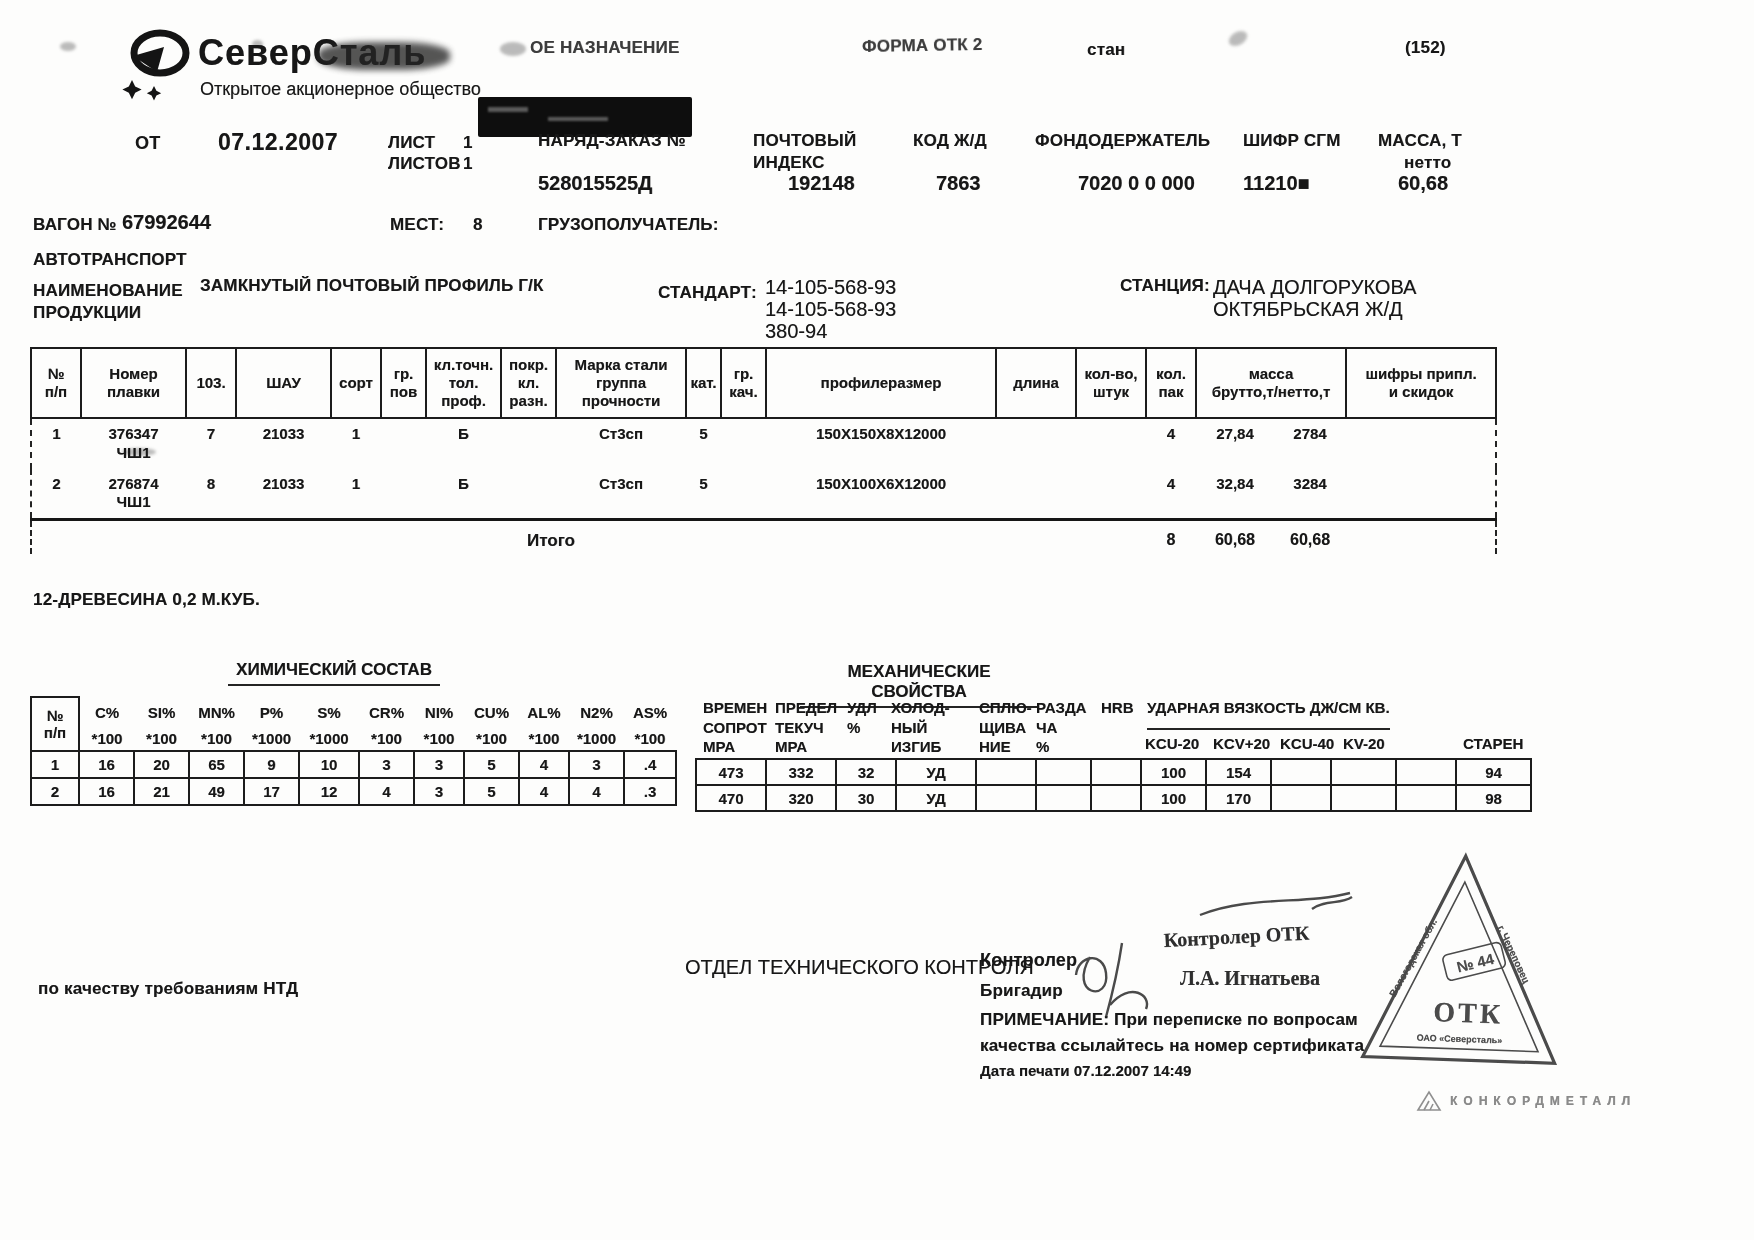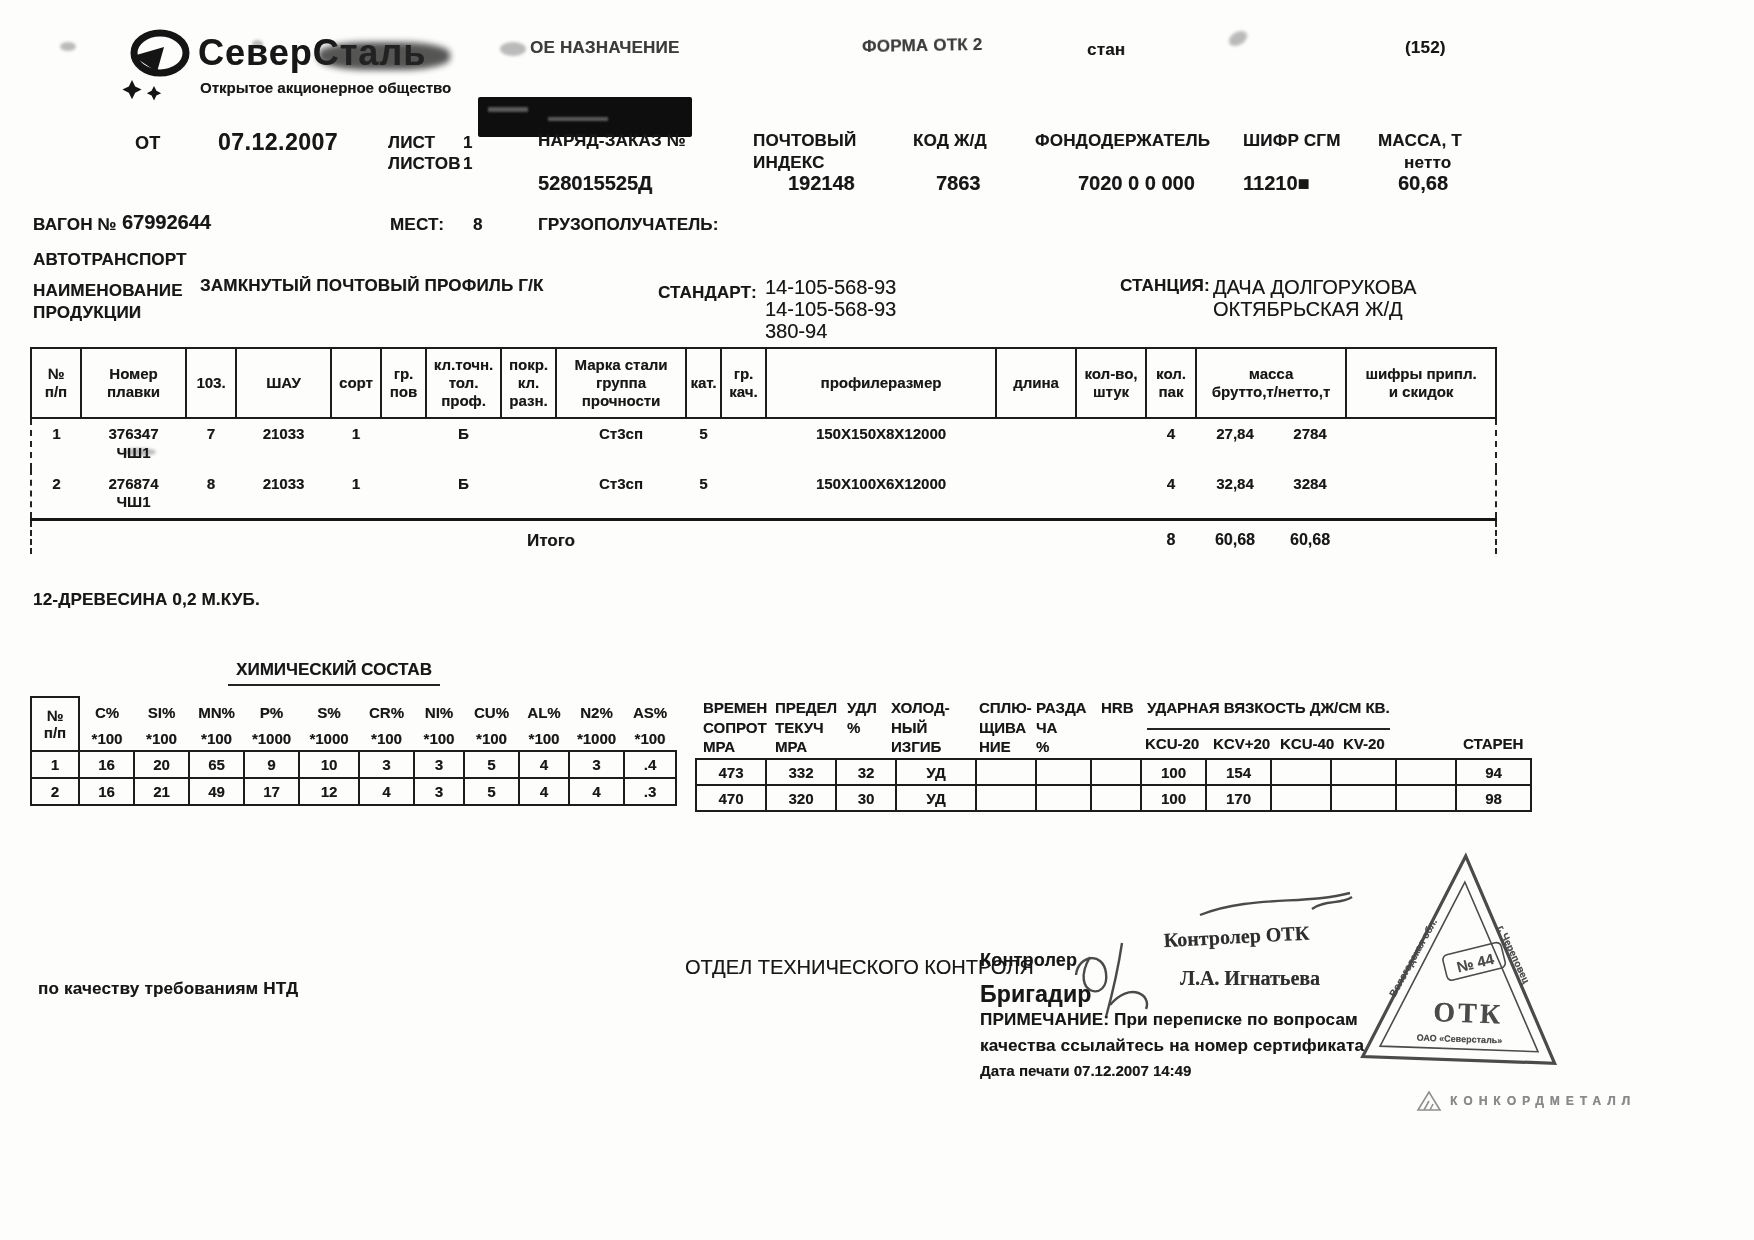--- a/index.html
+++ b/index.html
@@ -62,21 +62,21 @@
   <div class="abs lb" style="left:1405px;top:38px">(152)</div>
 
   <svg class="abs" style="left:118px;top:26px" width="80" height="76" viewBox="0 0 80 76">
     <ellipse cx="42" cy="27" rx="26" ry="20" fill="none" stroke="#141414" stroke-width="7"></ellipse>
     <path d="M15 30 L46 21 L39 46 Z" fill="#141414"></path>
     <path d="M14 54 l3.2 6.4 6.4 3.2 -6.4 3.2 -3.2 6.4 -3.2 -6.4 -6.4 -3.2 6.4 -3.2 Z" fill="#141414"></path>
     <path d="M36 60 l2.4 4.8 4.8 2.4 -4.8 2.4 -2.4 4.8 -2.4 -4.8 -4.8 -2.4 4.8 -2.4 Z" fill="#141414"></path>
   </svg>
   <div class="abs" style="left:198px;top:32px;font-weight:800;font-size:36px;letter-spacing:1px">СеверСталь</div>
   <div class="smudge" style="left:318px;top:42px;width:132px;height:28px"></div>
-  <div class="abs" style="left:200px;top:79px;font-weight:700;font-size:15px">Открытое акционерное общество</div>
+  <div class="abs" style="left:200px;top:79px;font-weight:400;font-size:18px">Открытое акционерное общество</div>
 
   <div class="redact" style="left:478px;top:97px;width:214px;height:40px">
     <div class="streak" style="left:10px;top:10px;width:40px;height:5px"></div>
     <div class="streak" style="left:70px;top:20px;width:60px;height:4px"></div>
   </div>
 
   <div class="abs lb" style="left:135px;top:133px;font-size:18px">ОТ</div>
   <div class="abs big" style="left:218px;top:129px">07.12.2007</div>
   <div class="abs lb" style="left:388px;top:133px">ЛИСТ</div>
   <div class="abs lb" style="left:463px;top:133px">1</div>
@@ -304,20 +304,21 @@
             <td>5</td>
             <td>4</td>
             <td>4</td>
             <td>.3</td>
           </tr>
         </tbody>
     </table>
   </div>
 
   <div class="abs" style="left:695px;top:660px;width:840px;height:160px">
+    <div class="title-u abs" style="left:105px;top:2px;width:238px">МЕХАНИЧЕСКИЕ СВОЙСТВА</div>
     <div class="mlabel" style="left:8px;top:38px">ВРЕМЕН
 СОПРОТ
 МРА</div>
     <div class="mlabel" style="left:80px;top:38px">ПРЕДЕЛ
 ТЕКУЧ
 МРА</div>
     <div class="mlabel" style="left:152px;top:38px">УДЛ
 %</div>
     <div class="mlabel" style="left:196px;top:38px">ХОЛОД-
 НЫЙ
@@ -382,21 +383,21 @@
             <td></td>
             <td>98</td>
           </tr>
         </tbody>
     </table>
   </div>
 
   <div class="abs lb" style="left:38px;top:979px">по качеству требованиям НТД</div>
   <div class="abs lb2" style="left:685px;top:956px">ОТДЕЛ ТЕХНИЧЕСКОГО КОНТРОЛЯ</div>
   <div class="abs lb" style="left:980px;top:950px;font-size:18px">Контролер</div>
-  <div class="abs lb" style="left:980px;top:981px;font-size:23px">Бригадир</div>
+  <div class="abs lb" style="left:980px;top:981px;font-size:17px">Бригадир</div>
   <div class="abs lb" style="left:980px;top:1010px">ПРИМЕЧАНИЕ: При переписке по вопросам</div>
   <div class="abs lb" style="left:980px;top:1036px">качества ссылайтесь на номер сертификата</div>
   <div class="abs sm" style="left:980px;top:1062px">Дата печати 07.12.2007 14:49</div>
 
   <svg class="abs" style="left:1060px;top:885px" width="310" height="140" viewBox="0 0 310 140">
     <g fill="none" stroke="#2b2b2b" stroke-width="2.4" opacity=".85">
       <path d="M140,30 C190,10 245,20 290,8"></path>
       <path d="M252,24 C266,14 280,20 292,12"></path>
       <path d="M30,72 C8,110 50,118 46,88 C43,66 18,70 16,90"></path>
       <path d="M62,58 C58,85 52,110 46,132"></path>

